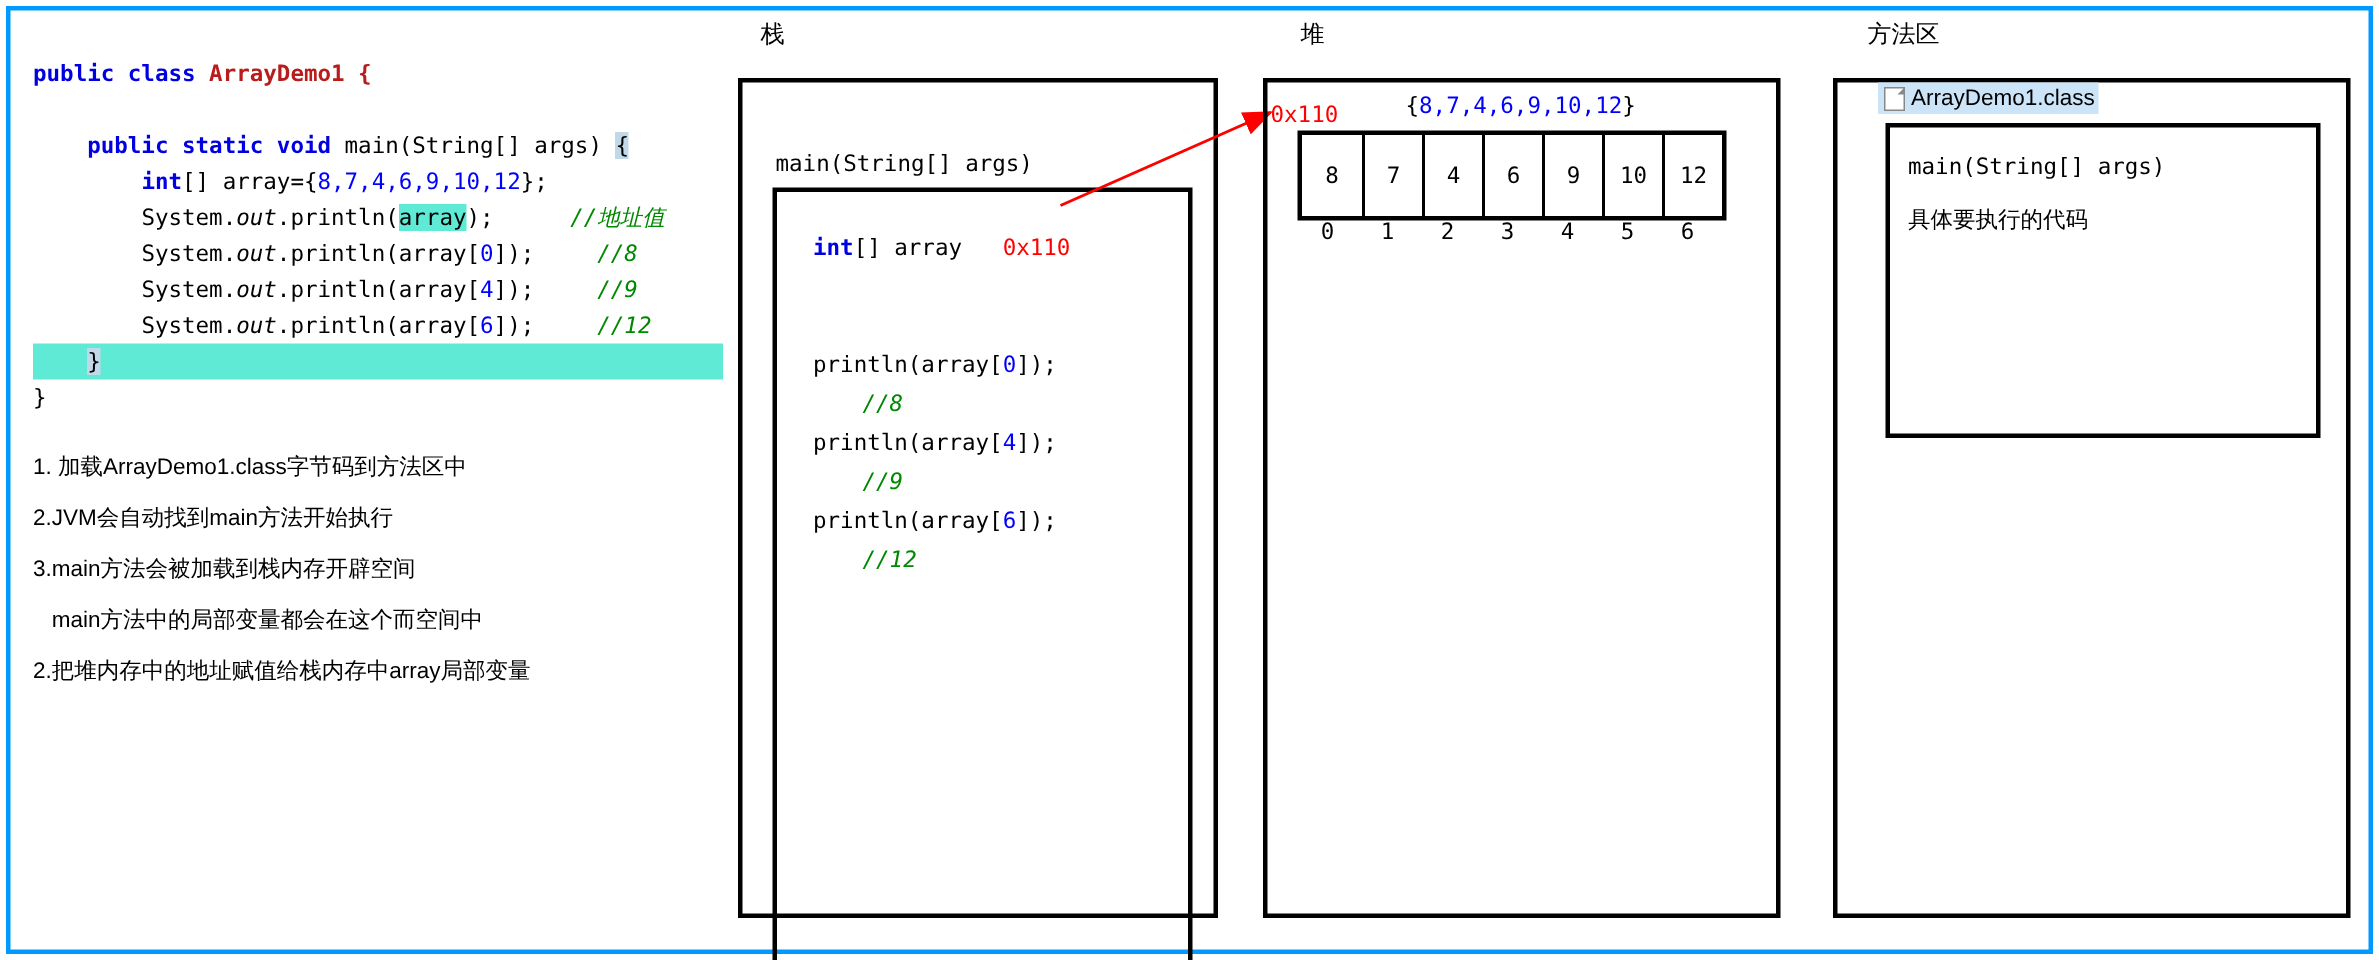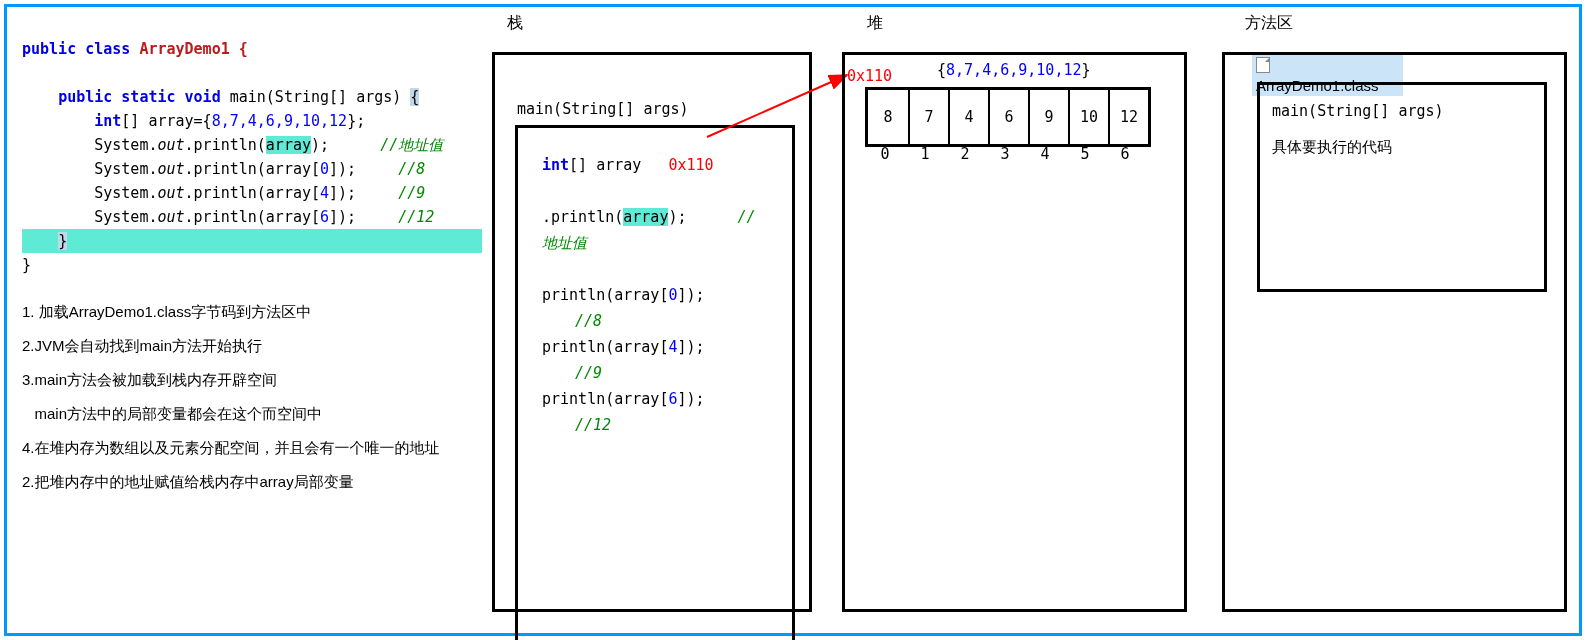--- a/index.html
+++ b/index.html
@@ -113,23 +113,23 @@
   .method-box {
     position: absolute;
     left: 1215px; top: 45px;
     width: 345px; height: 560px;
     border: 3px solid #000;
   }
   .class-file {
     position: absolute;
     left: 1245px; top: 48px;
     background: #cce4f7;
-    padding: 2px 24px 2px 4px;
+    padding: 2px 2px 2px 4px;
     font-family: "Microsoft YaHei", sans-serif;
-    display: flex; gap: 4px; flex-direction: column;
+    display: flex; align-items: center; gap: 4px;
   }
   .file-icon {
     width: 14px; height: 16px;
     border: 1px solid #888;
     background: #fff;
     position: relative;
   }
   .file-icon::after {
     content: '';
     position: absolute;
@@ -170,35 +170,33 @@
     <div class="code-line">        <span>System.</span><span class="itout">out</span><span>.println(</span>array[<span class="num">4</span>]<span>);</span> <span class="cmt">//9</span></div>
     <div class="code-line">        <span>System.</span><span class="itout">out</span><span>.println(</span>array[<span class="num">6</span>]<span>);</span> <span class="cmt">//12</span></div>
     <div class="code-line hl-yellow">    <span class="hl-brace">}</span>                                                </div>
     <div class="code-line">}</div>
 
     <div class="explain">
       <p>1. 加载ArrayDemo1.class字节码到方法区中</p>
       <p>2.JVM会自动找到main方法开始执行</p>
       <p>3.main方法会被加载到栈内存开辟空间</p>
       <p style="white-space:pre;">   main方法中的局部变量都会在这个而空间中</p>
-      <p>4.在堆内存为数组以及元素分配空间，并且会有一个唯一的地址</p>
       <p>2.把堆内存中的地址赋值给栈内存中array局部变量</p>
     </div>
   </div>
 
   <div class="stack-label">栈</div>
   <div class="heap-label">堆</div>
   <div class="method-label">方法区</div>
 
   <div class="stack-box">
     <div class="stack-main-sig">main(String[] args)</div>
     <div class="stack-frame">
       <div><span class="kw">int</span><span>[] array</span>&nbsp;&nbsp;&nbsp;<span class="addr">0x110</span></div>
       <div style="height:26px"></div>
-      <div><span>.println(</span><span class="hl-yellow">array</span><span>);</span>&nbsp;&nbsp;<span class="cmt">//地址值</span></div>
       <div style="height:26px"></div>
       <div><span>println(array[</span><span class="num">0</span><span>]);</span> <span class="cmt">//8</span></div>
       <div><span>println(array[</span><span class="num">4</span><span>]);</span> <span class="cmt">//9</span></div>
       <div><span>println(array[</span><span class="num">6</span><span>]);</span> <span class="cmt">//12</span></div>
     </div>
   </div>
 
   <svg class="arrow-svg">
     <defs>
       <marker id="ah" markerWidth="10" markerHeight="8" refX="9" refY="4" orient="auto">

